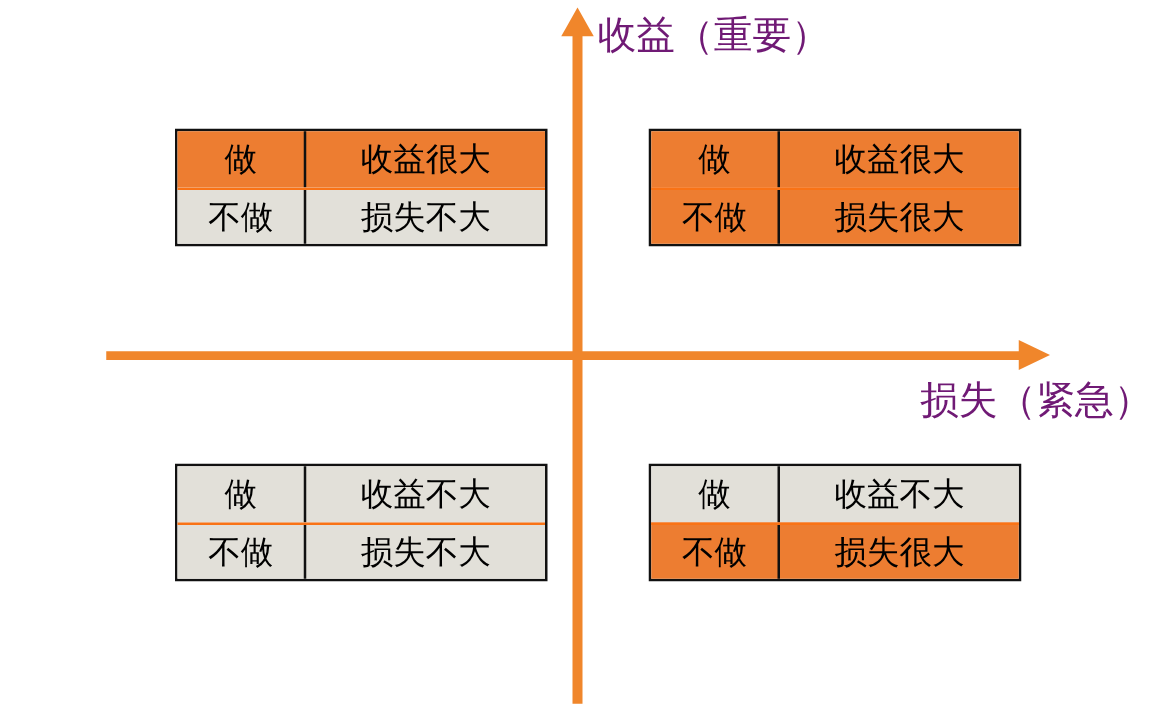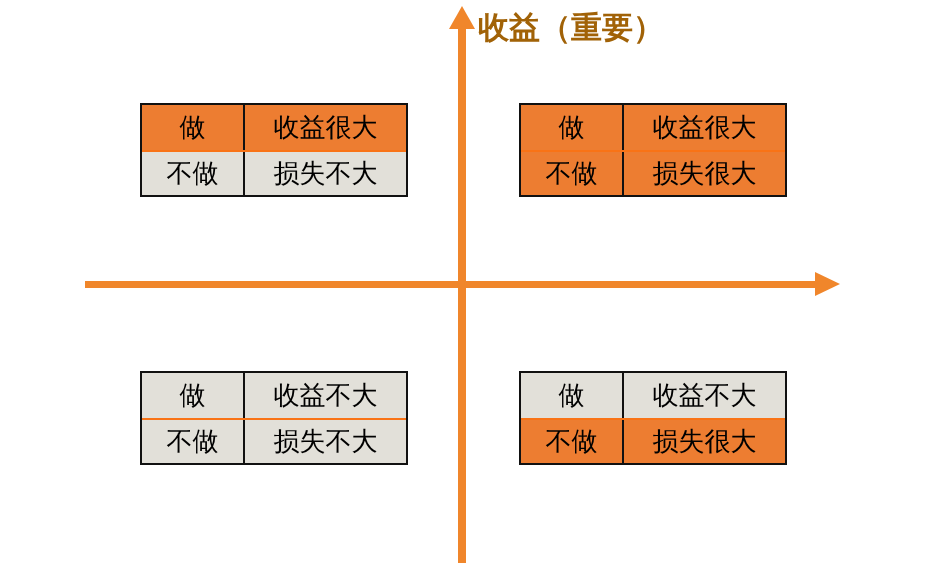--- a/index.html
+++ b/index.html
@@ -26,23 +26,23 @@
   .right-arrow {
     left: 815px; top: 272px;
     border-top: 12px solid transparent;
     border-bottom: 12px solid transparent;
     border-left: 25px solid var(--axis, #F0862B);
   }
 
   
   .axis-label {
     position: absolute;
-    font-weight: 700;
+    font-weight: 400;
     font-size: 31px;
-    color: #a16207;
+    color: #701a75;
     white-space: nowrap;
     letter-spacing: 0px;
   }
   .y-axis-label { left: 478px; top: 7px; }
   .x-axis-label { right: 8px; top: 299px; }
 
   
   .qtable {
     position: absolute;
     border: 2px solid #111111;
@@ -61,33 +61,34 @@
 
   .qcell {
     display: flex;
     align-items: center;
     justify-content: center;
     font-size: 26px;
     color: #000000;
     white-space: nowrap;
   }
   .qcell.action  { width: 101px; }
-  .qcell.outcome { width: 163px; border-left: 2px solid #111111; }
+  .qcell.outcome { width: 193px; border-left: 2px solid #111111; }
 </style>
 </head>
 <body>
 
 <div class="canvas">
 
   <div class="axis y-axis-line"></div>
   <div class="arrowhead up-arrow"></div>
   <div class="axis x-axis-line"></div>
   <div class="arrowhead right-arrow"></div>
 
   <div class="axis-label y-axis-label">收益（重要）</div>
+  <div class="axis-label x-axis-label">损失（紧急）</div>
 
   <div class="qtable qtable-tl">
     <div class="qrow orange">
       <div class="qcell action">做</div>
       <div class="qcell outcome">收益很大</div>
     </div>
     <div class="qrow gray">
       <div class="qcell action">不做</div>
       <div class="qcell outcome">损失不大</div>
     </div>

